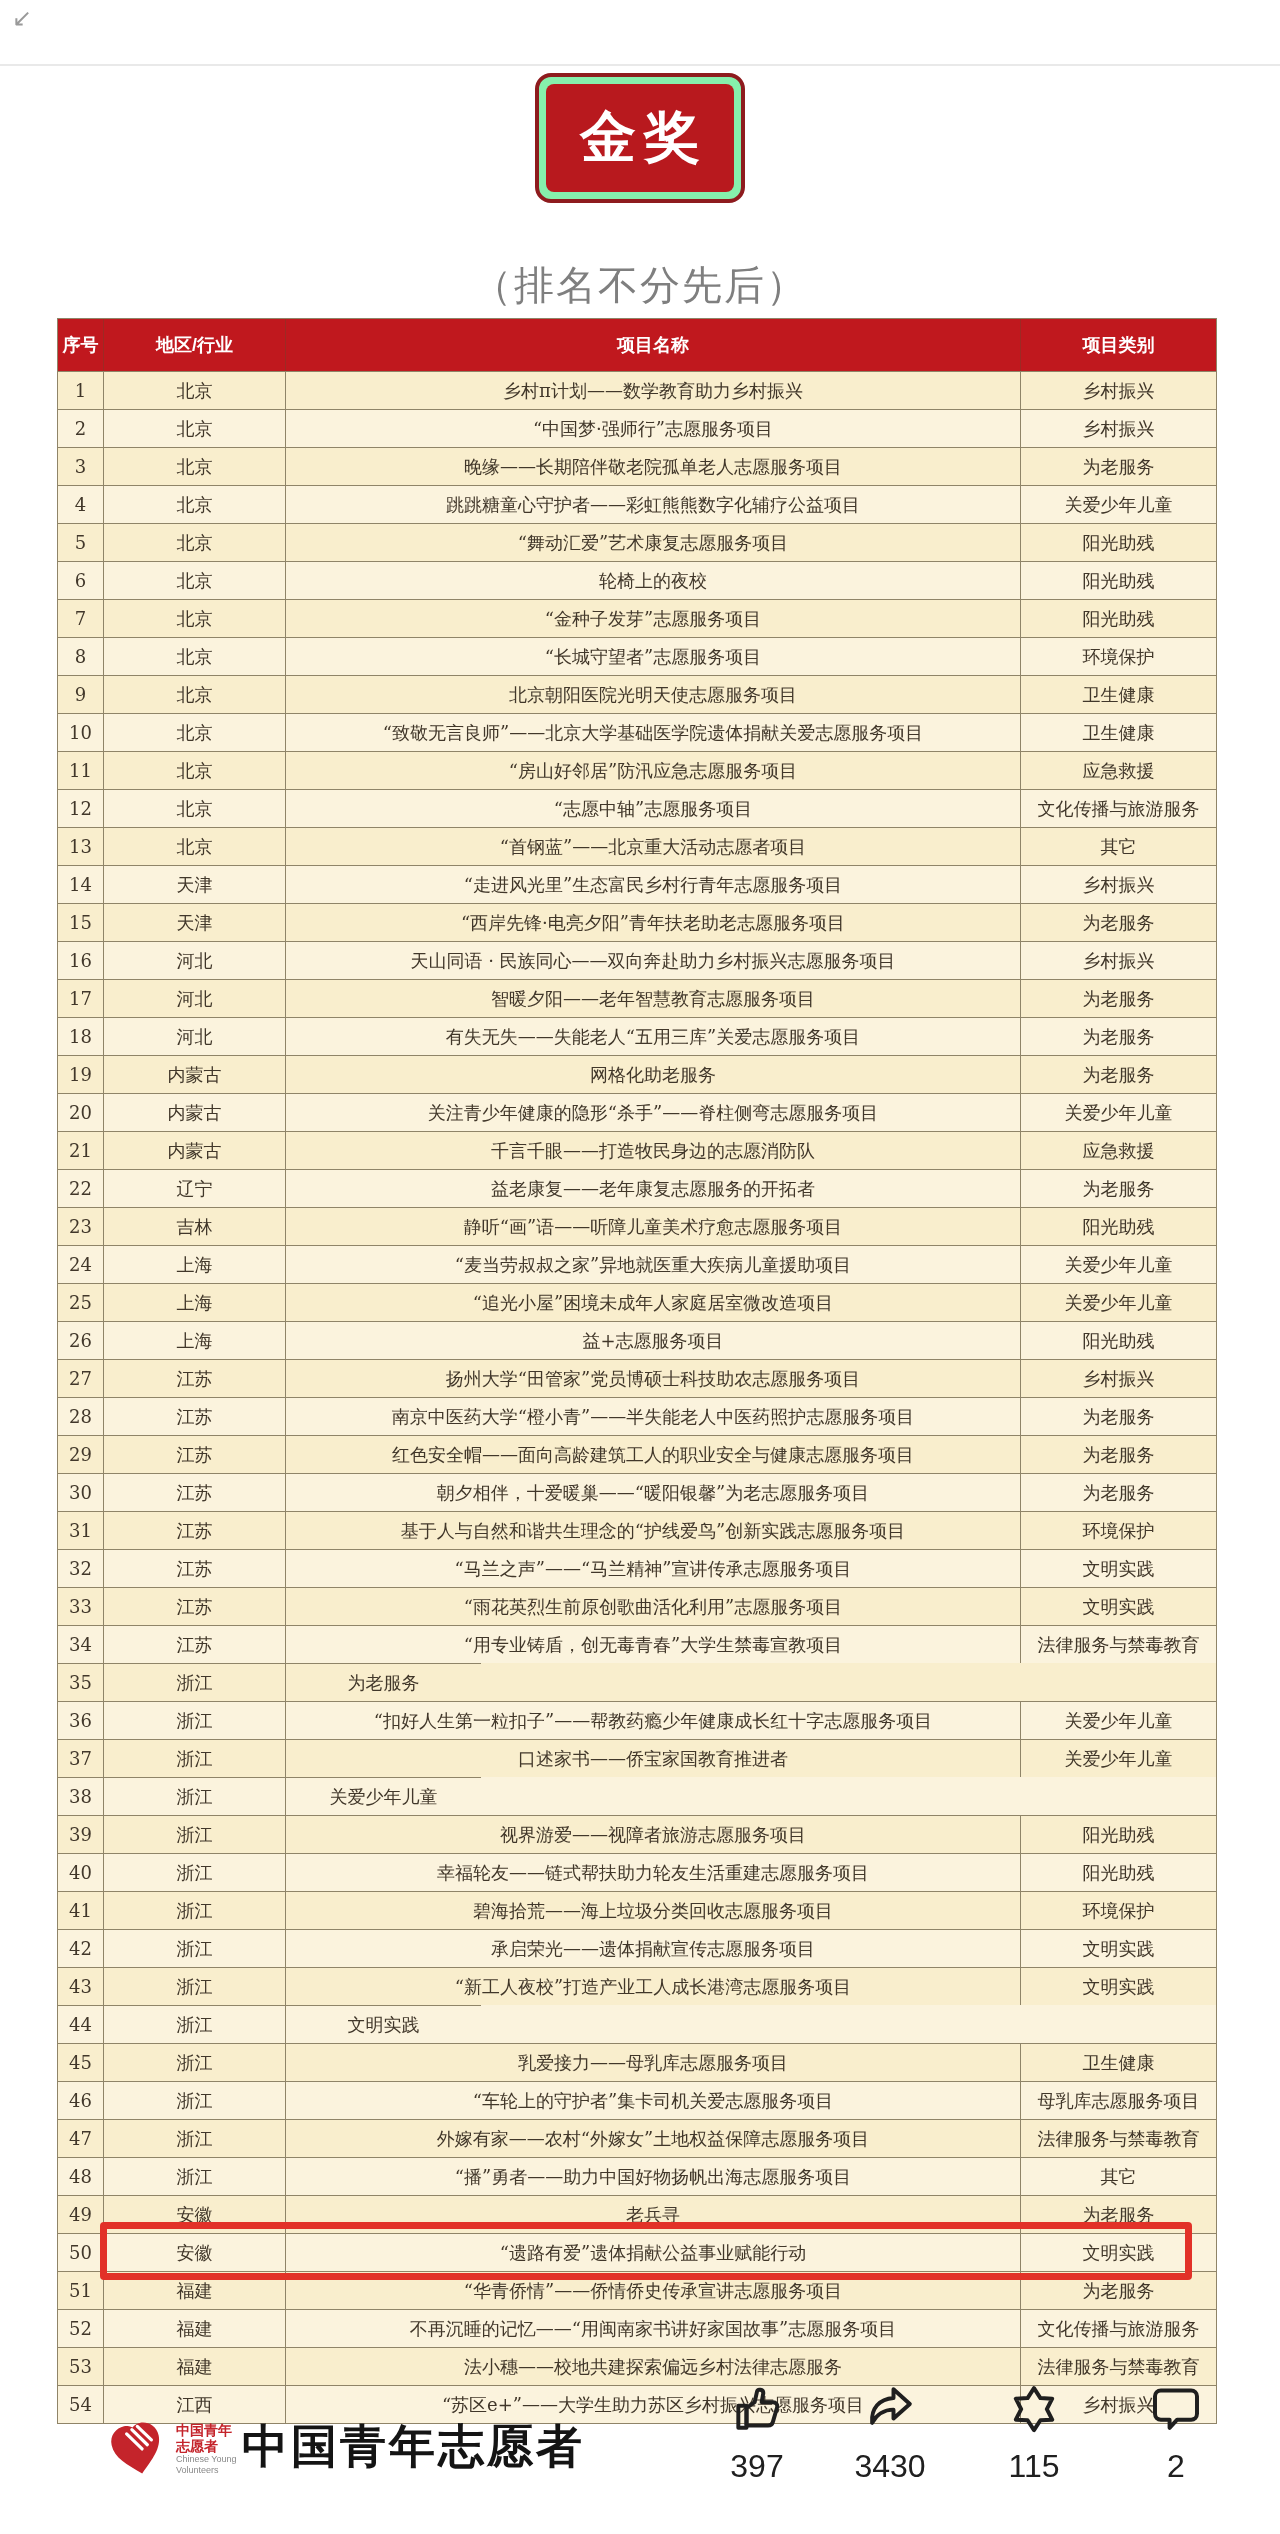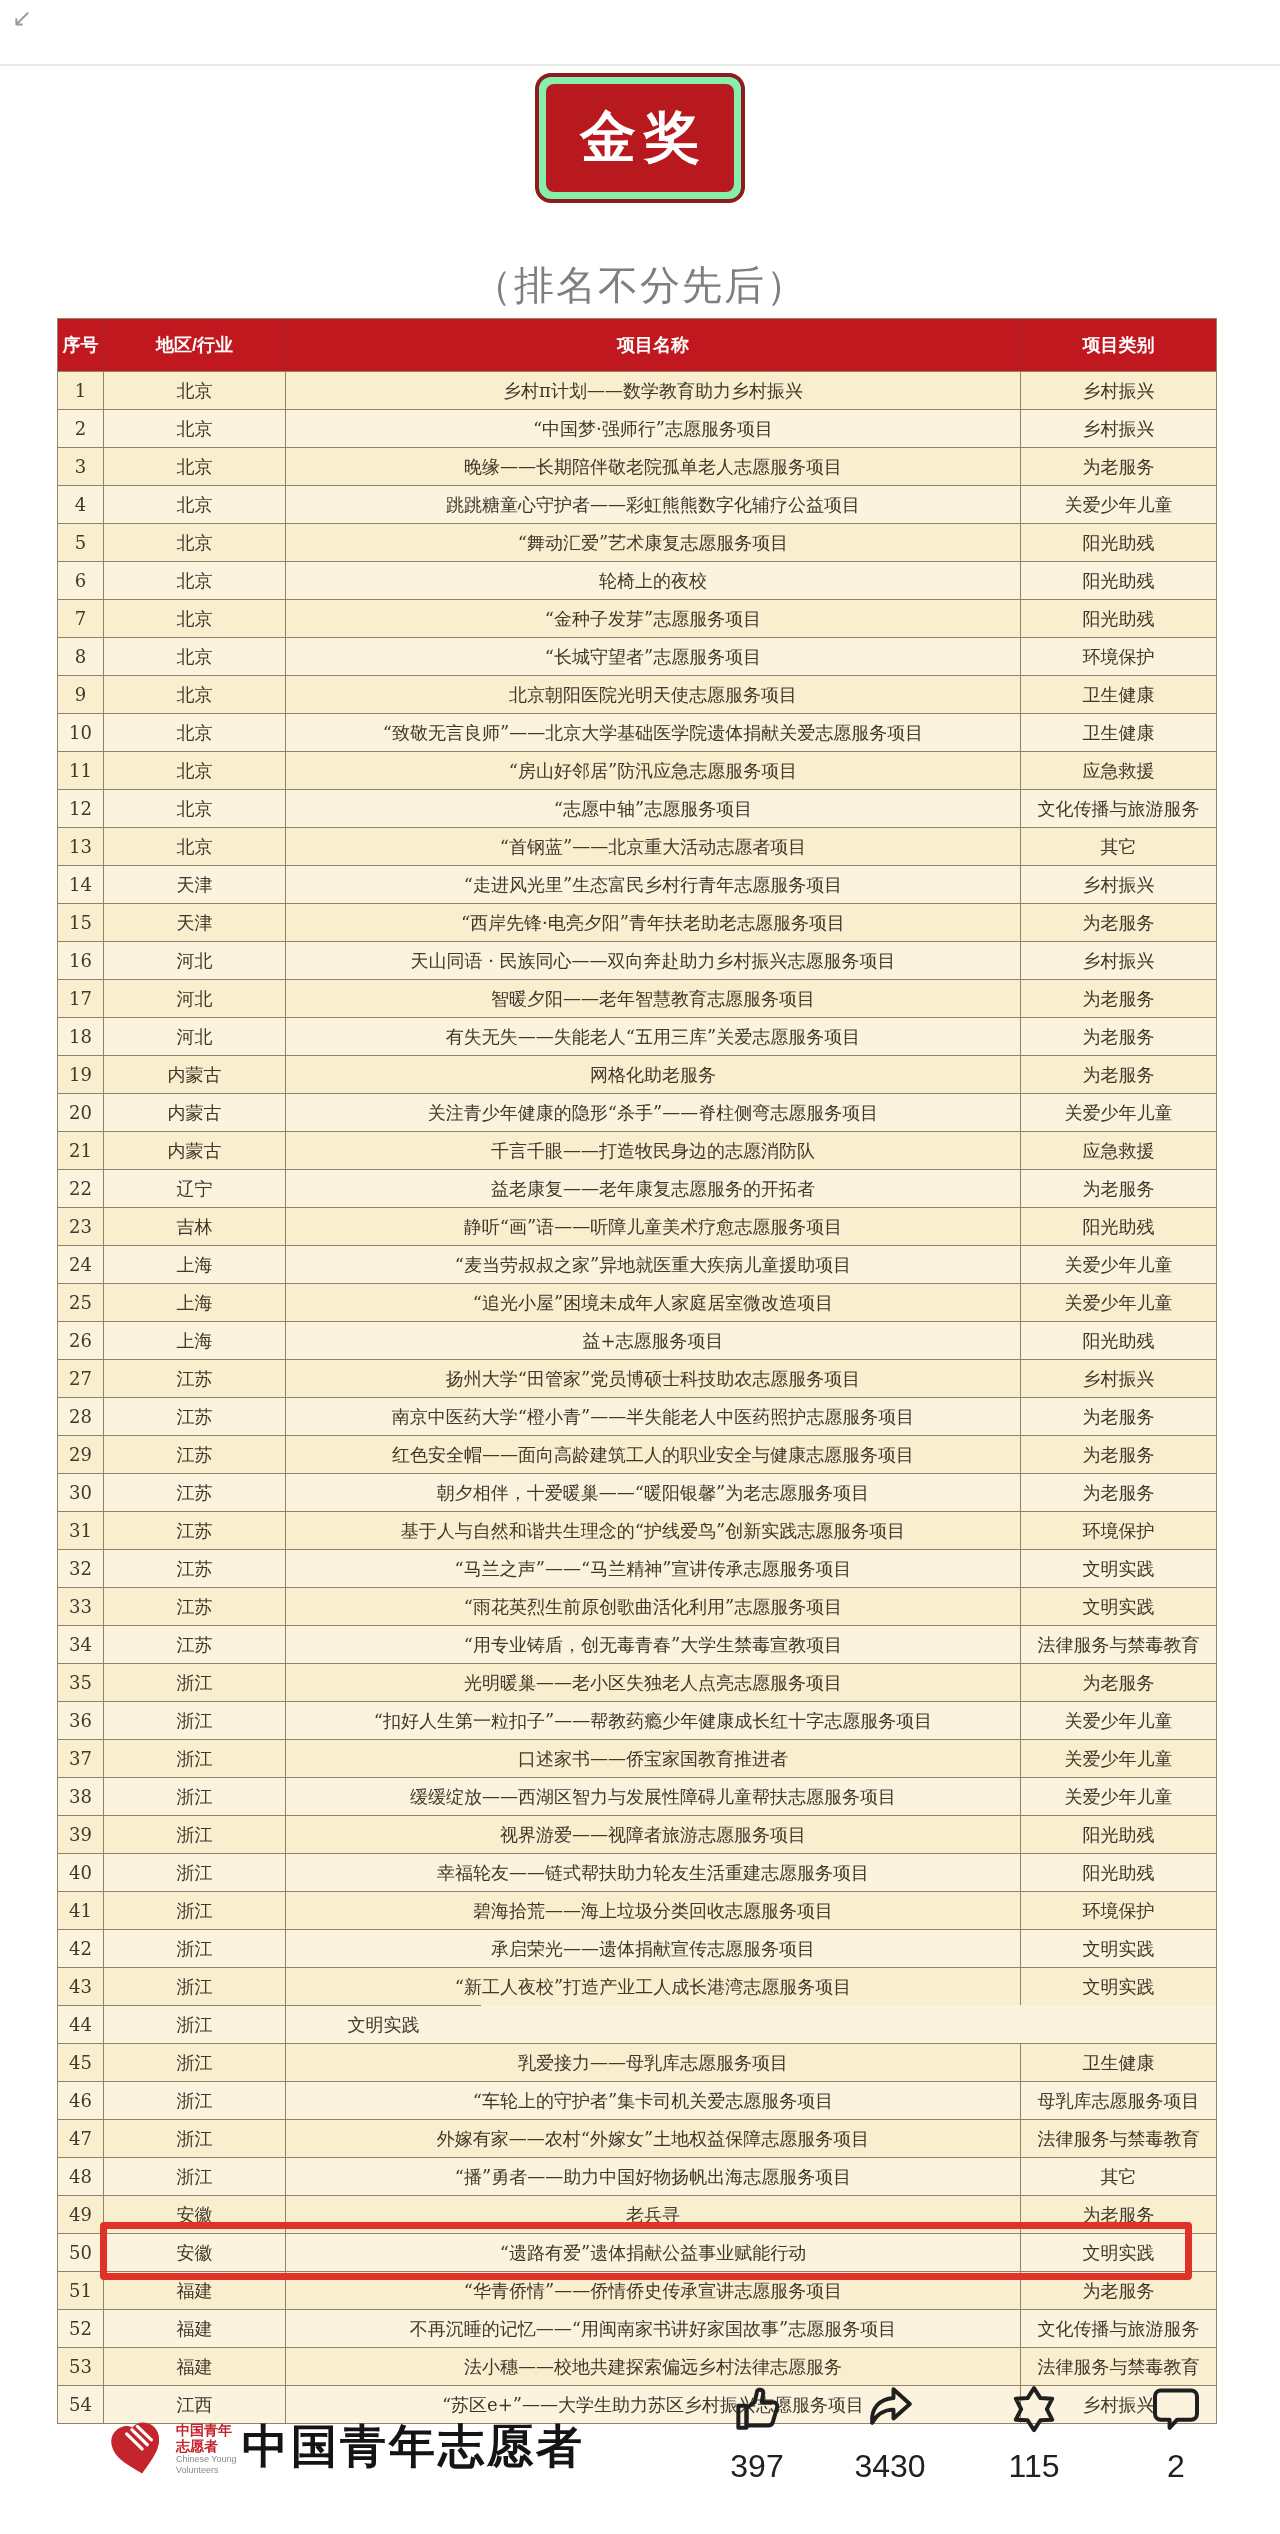--- a/index.html
+++ b/index.html
@@ -298,39 +298,37 @@
       </div>
       <div class="t-row alt">
         <div class="cell col-no">34</div>
         <div class="cell col-region">江苏</div>
         <div class="cell col-name">“用专业铸盾，创无毒青春”大学生禁毒宣教项目</div>
         <div class="cell col-cat">法律服务与禁毒教育</div>
       </div>
       <div class="t-row">
         <div class="cell col-no">35</div>
         <div class="cell col-region">浙江</div>
-        <div class="cell col-name">光明暖巢——老小区失独老人点亮志愿服务项目</div>
         <div class="cell col-cat">为老服务</div>
       </div>
       <div class="t-row alt">
         <div class="cell col-no">36</div>
         <div class="cell col-region">浙江</div>
         <div class="cell col-name">“扣好人生第一粒扣子”——帮教药瘾少年健康成长红十字志愿服务项目</div>
         <div class="cell col-cat">关爱少年儿童</div>
       </div>
       <div class="t-row">
         <div class="cell col-no">37</div>
         <div class="cell col-region">浙江</div>
         <div class="cell col-name">口述家书——侨宝家国教育推进者</div>
         <div class="cell col-cat">关爱少年儿童</div>
       </div>
       <div class="t-row alt">
         <div class="cell col-no">38</div>
         <div class="cell col-region">浙江</div>
-        <div class="cell col-name">缓缓绽放——西湖区智力与发展性障碍儿童帮扶志愿服务项目</div>
         <div class="cell col-cat">关爱少年儿童</div>
       </div>
       <div class="t-row">
         <div class="cell col-no">39</div>
         <div class="cell col-region">浙江</div>
         <div class="cell col-name">视界游爱——视障者旅游志愿服务项目</div>
         <div class="cell col-cat">阳光助残</div>
       </div>
       <div class="t-row alt">
         <div class="cell col-no">40</div>

